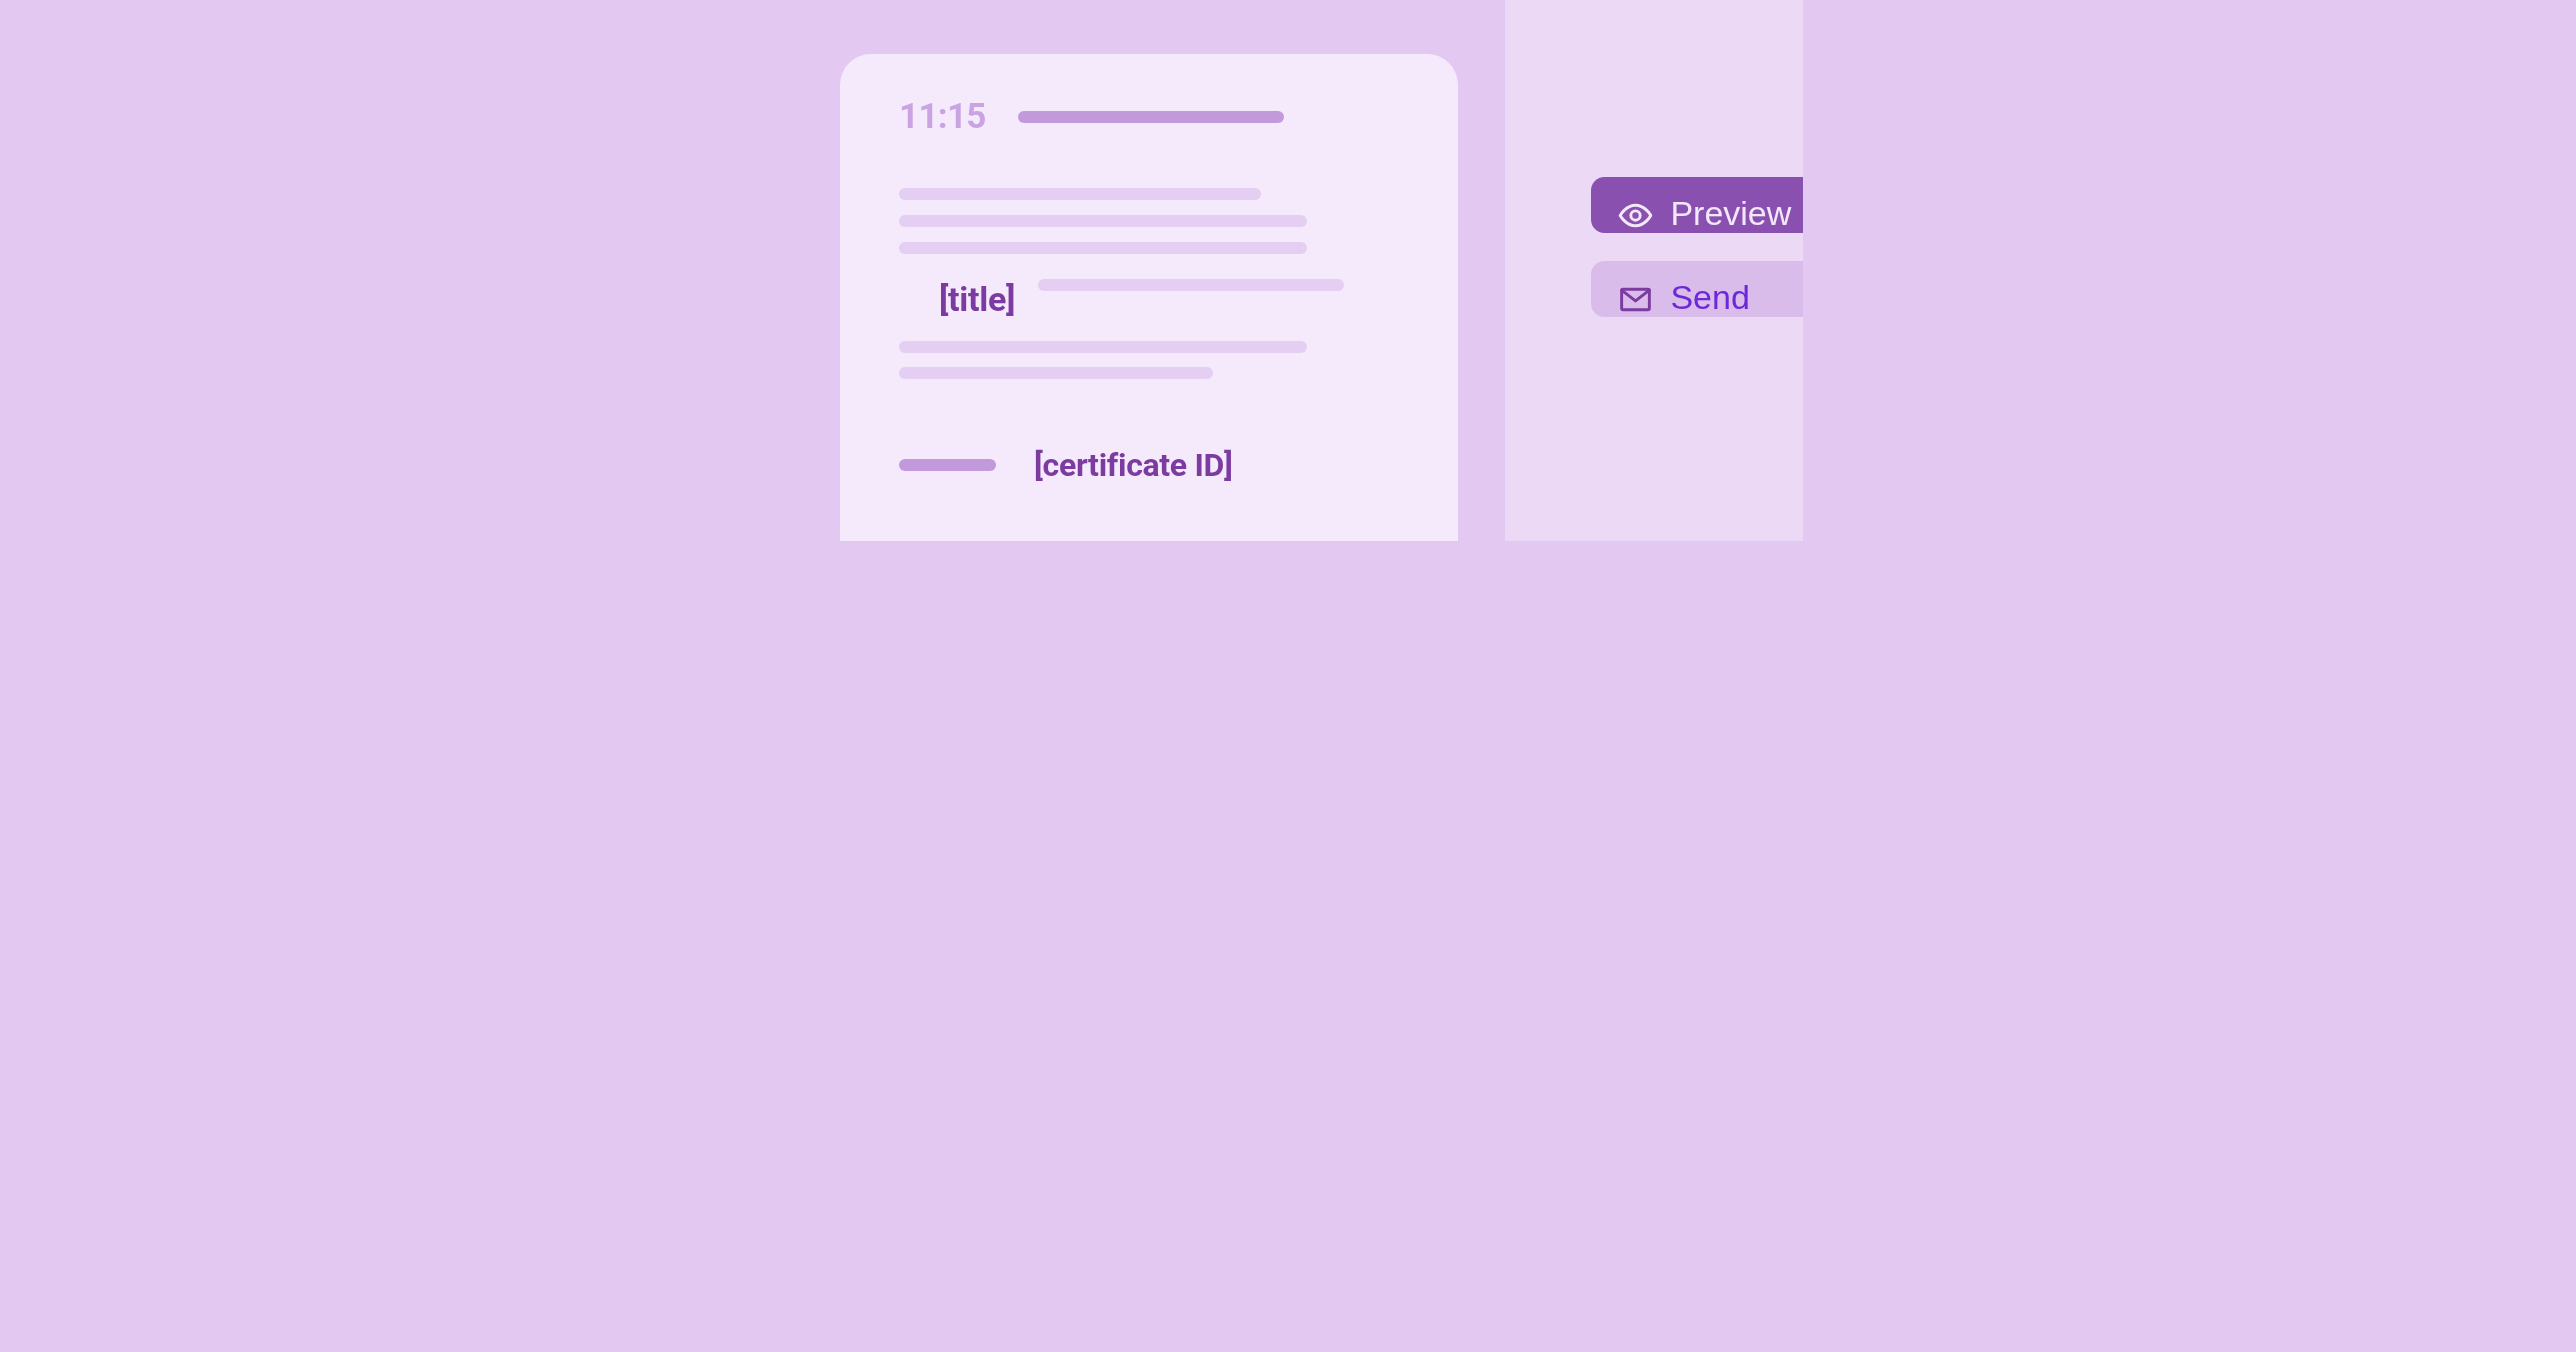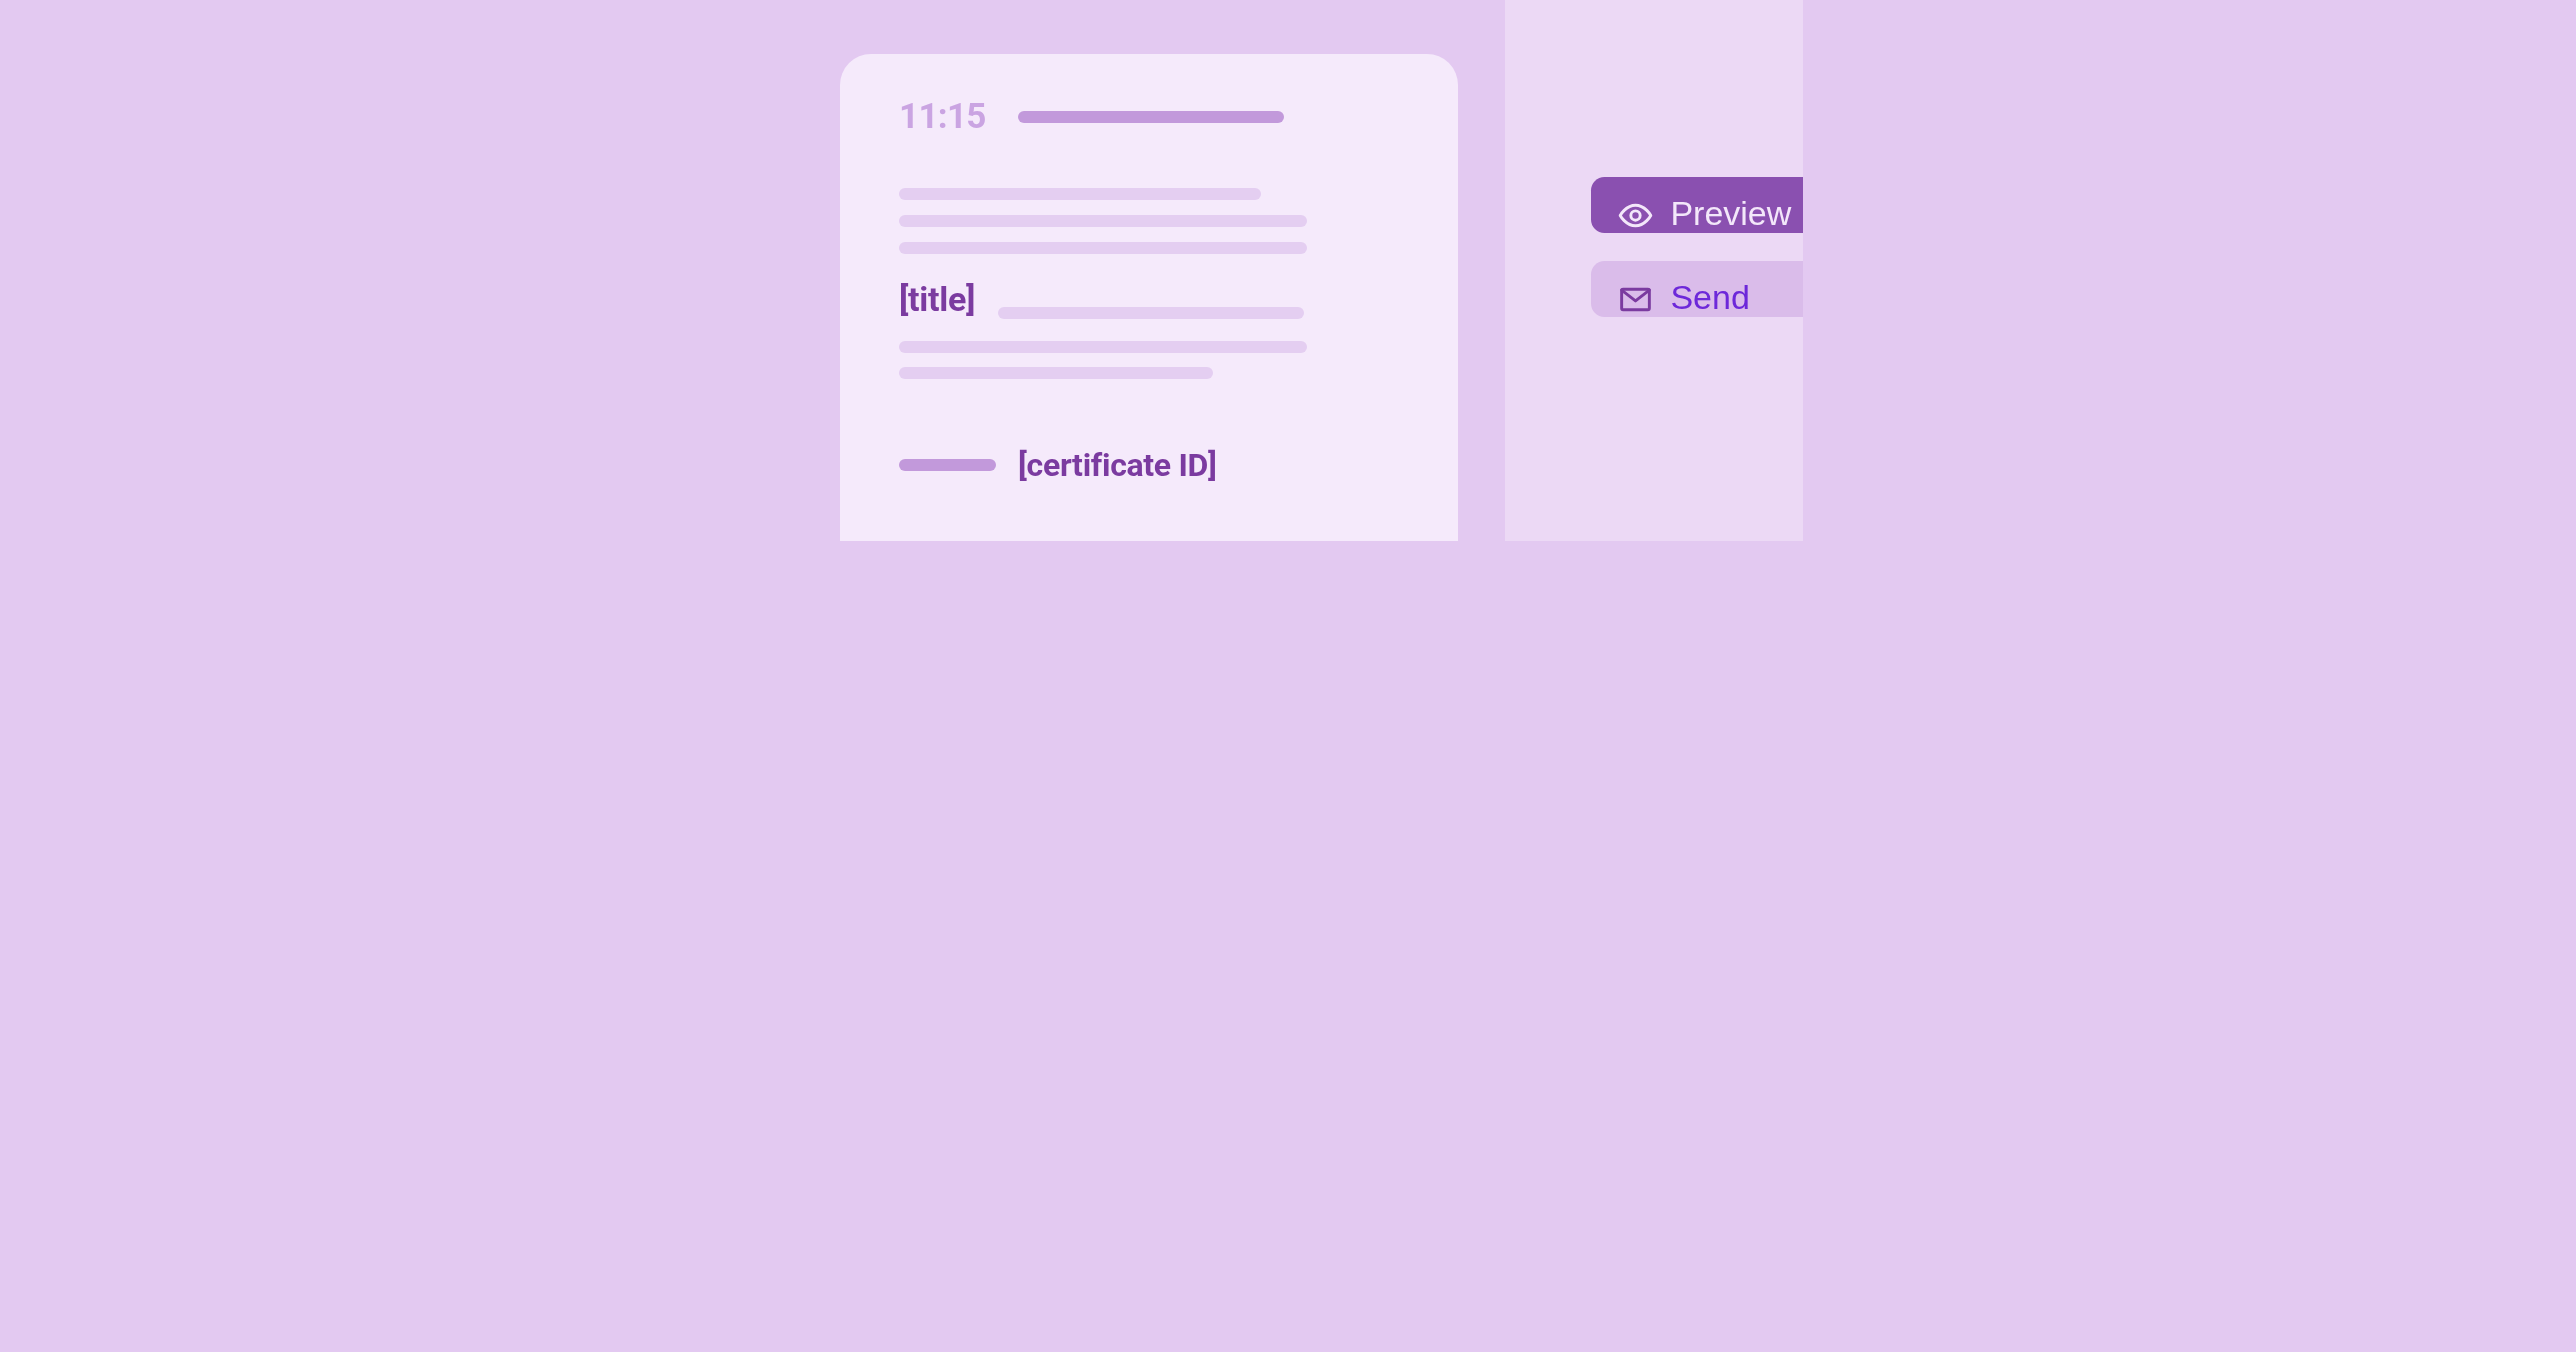--- a/index.html
+++ b/index.html
@@ -71,32 +71,33 @@
     height: 12px;
     background: #e4cef1;
     border-radius: 6px;
   }
   .skel-group-1 { display: flex; flex-direction: column; gap: 14.8px; margin-bottom: 25.5px; }
   .skel-group-1 .skel:nth-child(1) { width: 362px; }
   .skel-group-1 .skel:nth-child(2) { width: 408px; }
   .skel-group-1 .skel:nth-child(3) { width: 408px; }
   .title-row {
     display: flex;
-    align-items: flex-end;
+    align-items: flex-start;
     gap: 23px;
     margin-bottom: 21.5px;
+    margin-left: 40px;
   }
   .title-row .skel { flex: 0 0 306px; }
   .skel-group-2 { display: flex; flex-direction: column; gap: 14.8px; margin-bottom: 67px; }
   .skel-group-2 .skel:nth-child(1) { width: 408px; }
   .skel-group-2 .skel:nth-child(2) { width: 314px; }
   .footer-row {
     display: flex;
     align-items: center;
-    gap: 22px;
+    gap: 38px;
   }
   .footer-bar {
     width: 97px;
     height: 12px;
     background: #c299db;
     border-radius: 6px;
   }
   .placeholder-footer {
     font-size: 32px;
     font-weight: 700;

